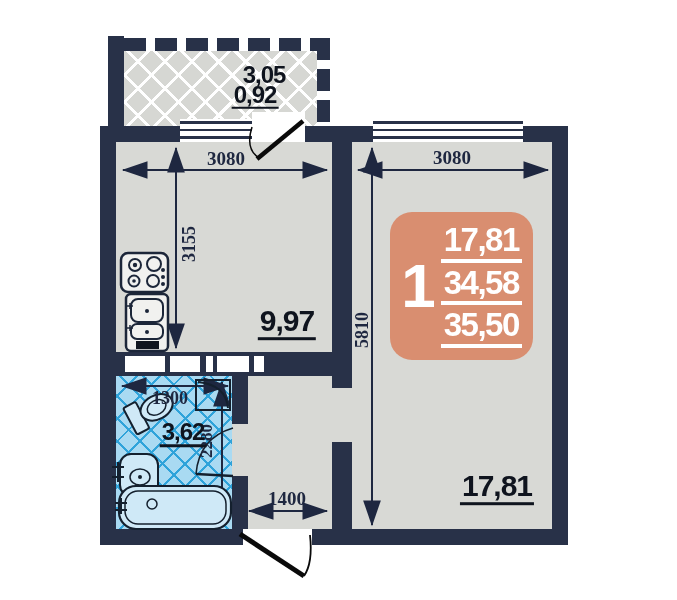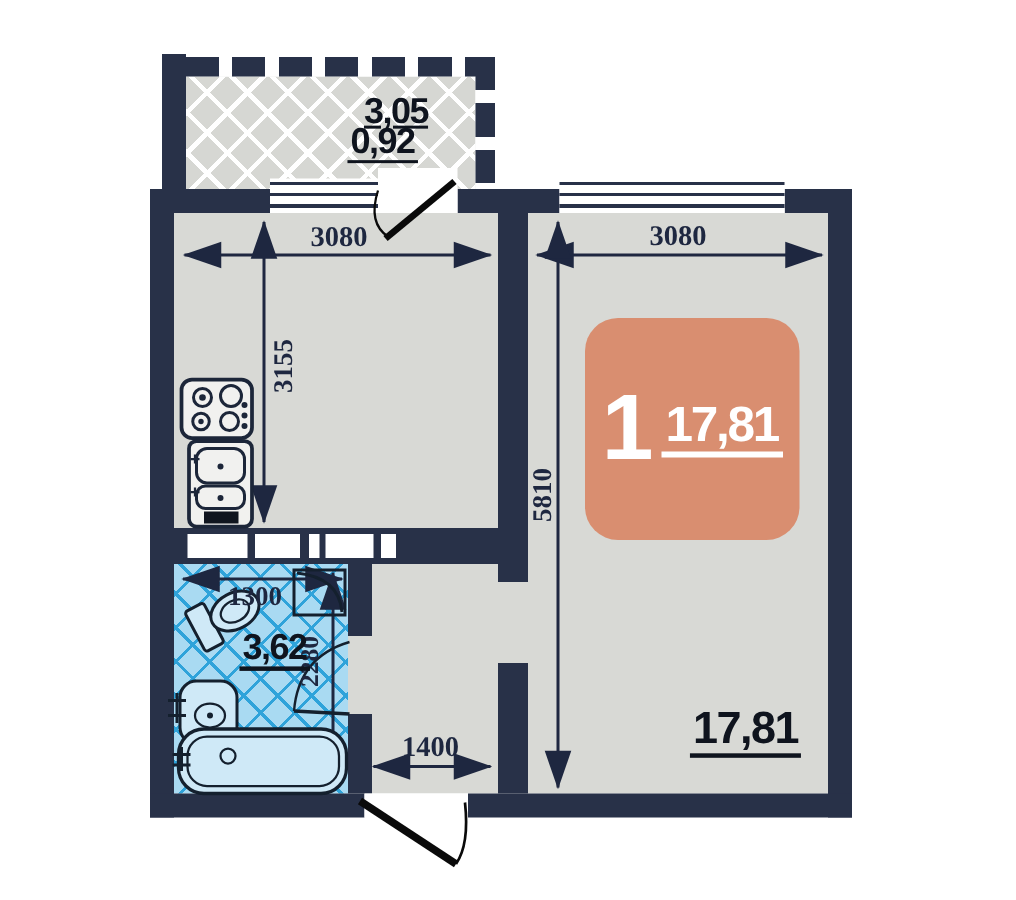--- a/index.html
+++ b/index.html
@@ -153,30 +153,33 @@
       <rect x="125" y="491" width="101" height="33" rx="13" fill="none" stroke="#14202e" stroke-width="1.5"></rect>
       <circle cx="152" cy="504" r="5" fill="none" stroke="#14202e" stroke-width="1.5"></circle>
       <path d="M 121,498 v 16 M 115,503 h 12 M 115,510 h 12" stroke="#14202e" stroke-width="2" fill="none"></path>
     </g>
   </svg>
 
   <div id="badge">
     <span class="rooms">1</span>
     <span class="col">
       <span class="num">17,81</span>
+      <span class="num">34,58</span>
+      <span class="num">35,50</span>
     </span>
   </div>
 
-  <div class="lbl areatxt noline" style="left:264px;top:75px;font-size:24px;text-decoration:underline;">3,05</div>
+  <div class="lbl areatxt noline" style="left:264px;top:75px;font-size:24px;">3,05</div>
   <div class="lbl areatxt" style="left:255px;top:96px;font-size:24px;border-bottom-width:2px;">0,92</div>
 
   <div class="lbl dimtxt" style="left:226px;top:159px;font-size:19px;">3080</div>
   <div class="lbl dimtxt rot" style="left:189px;top:244px;font-size:18px;">3155</div>
   <div class="lbl dimtxt" style="left:452px;top:158px;font-size:19px;">3080</div>
   <div class="lbl dimtxt rot" style="left:362px;top:330px;font-size:18px;">5810</div>
   <div class="lbl dimtxt" style="left:170px;top:398px;font-size:18px;">1300</div>
   <div class="lbl dimtxt rot" style="left:207px;top:441px;font-size:17px;">2280</div>
   <div class="lbl dimtxt" style="left:287px;top:499px;font-size:19px;">1400</div>
 
+  <div class="lbl areatxt" style="left:287px;top:323px;font-size:30px;">9,97</div>
   <div class="lbl areatxt" style="left:497px;top:488px;font-size:30px;">17,81</div>
   <div class="lbl areatxt" style="left:183px;top:434px;font-size:24px;">3,62</div>
 
 </div>
 
 </body></html>

